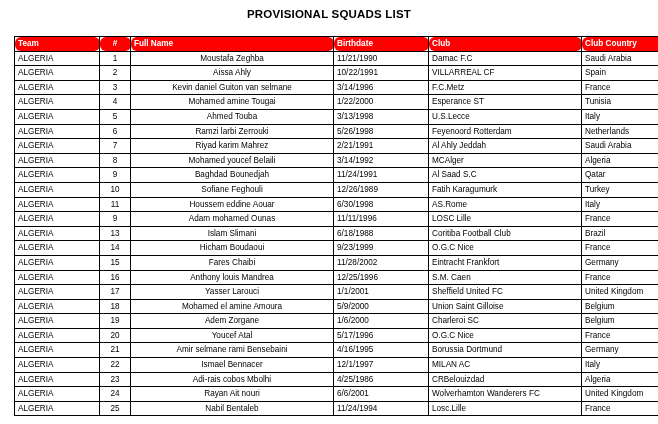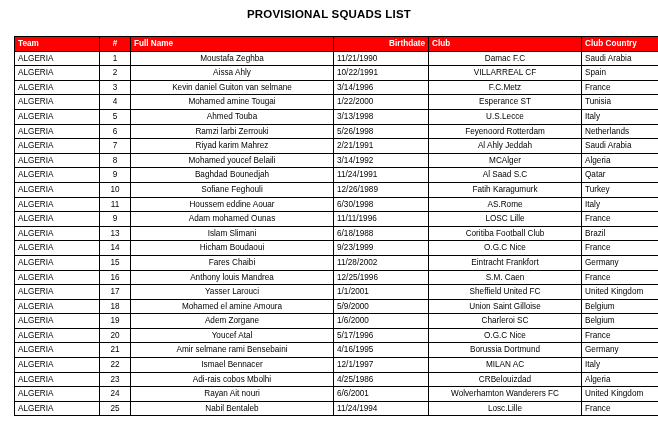--- a/index.html
+++ b/index.html
@@ -44,33 +44,34 @@
     line-height: 13.6px;
     overflow: hidden;
     white-space: nowrap;
   }
   thead th {
     background: #ff0000;
     color: #ffffff;
     font-weight: bold;
     text-align: left;
     font-size: 8.2px;
+    border-radius: 6px;
   }
   th.c-team { width: 78px; }
   th.c-num  { width: 24px; text-align: center; }
   th.c-name { width: 196px; }
-  th.c-bday { width: 88px; text-align: right; margin-top: 30px; }
+  th.c-bday { width: 88px; text-align: left; margin-top: 30px; }
   th.c-club { width: 146px; }
   th.c-country { width: 98px; }
 
   td.c-team { width: 78px; text-align: left; }
   td.c-num  { width: 24px; text-align: center; }
   td.c-name { width: 196px; text-align: center; }
   td.c-bday { width: 88px; text-align: left; }
-  td.c-club { width: 146px; text-align: center; }
+  td.c-club { width: 146px; text-align: left; }
   td.c-country { width: 98px; text-align: left; }
 </style>
 </head>
 <body>
 
 <div class="page">
 
   <div class="doc-title">PROVISIONAL SQUADS LIST</div>
 
   <table class="squad">

